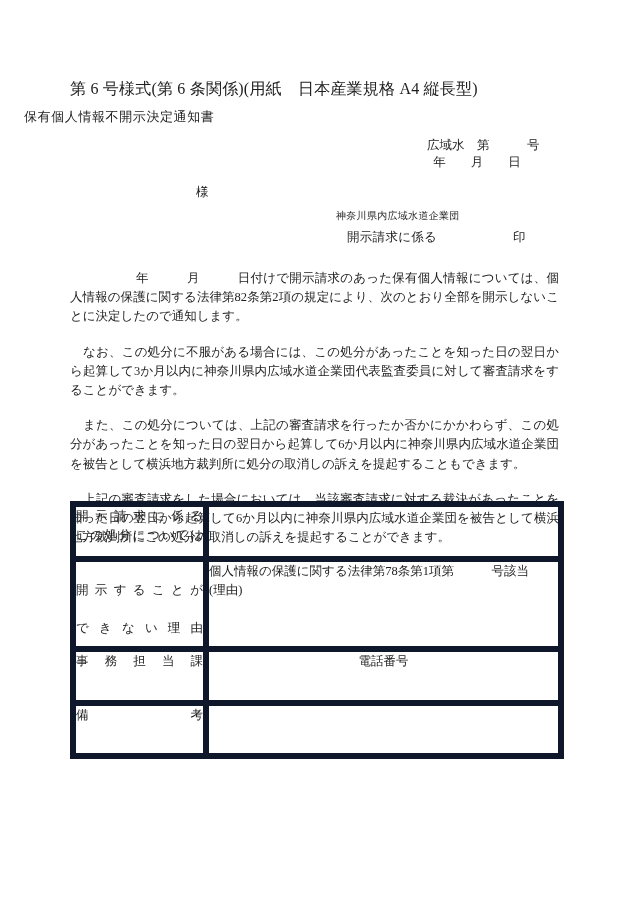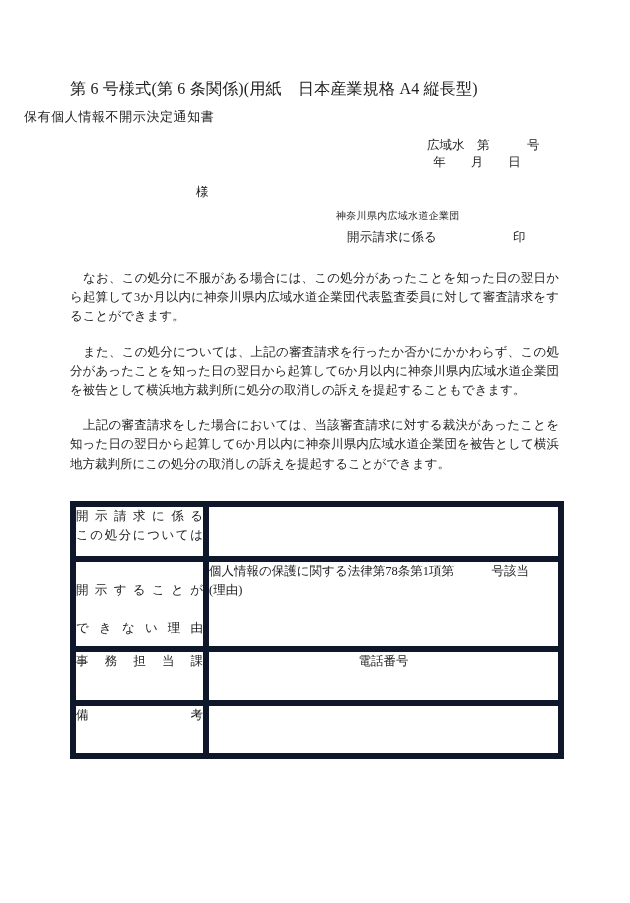--- a/index.html
+++ b/index.html
@@ -164,20 +164,21 @@
   <div class="doc-number">広域水　第　　　号</div>
   <div class="doc-date">年　　月　　日</div>
 
   <div class="addressee">様</div>
 
   <div class="issuer-org">神奈川県内広域水道企業団</div>
   <div class="issuer-role">開示請求に係る</div>
   <div class="issuer-seal">印</div>
 
   <div class="body-block">
+    <p class="para indent-lg">年　　　月　　　日付けで開示請求のあった保有個人情報については、個人情報の保護に関する法律第82条第2項の規定により、次のとおり全部を開示しないことに決定したので通知します。</p>
     <p class="para indent-sm">なお、この処分に不服がある場合には、この処分があったことを知った日の翌日から起算して3か月以内に神奈川県内広域水道企業団代表監査委員に対して審査請求をすることができます。</p>
     <p class="para indent-sm">また、この処分については、上記の審査請求を行ったか否かにかかわらず、この処分があったことを知った日の翌日から起算して6か月以内に神奈川県内広域水道企業団を被告として横浜地方裁判所に処分の取消しの訴えを提起することもできます。</p>
     <p class="para indent-sm">上記の審査請求をした場合においては、当該審査請求に対する裁決があったことを知った日の翌日から起算して6か月以内に神奈川県内広域水道企業団を被告として横浜地方裁判所にこの処分の取消しの訴えを提起することができます。</p>
   </div>
 
   <table class="form-table">
     <colgroup>
       <col class="col-label">
       <col class="col-value">
     </colgroup>

